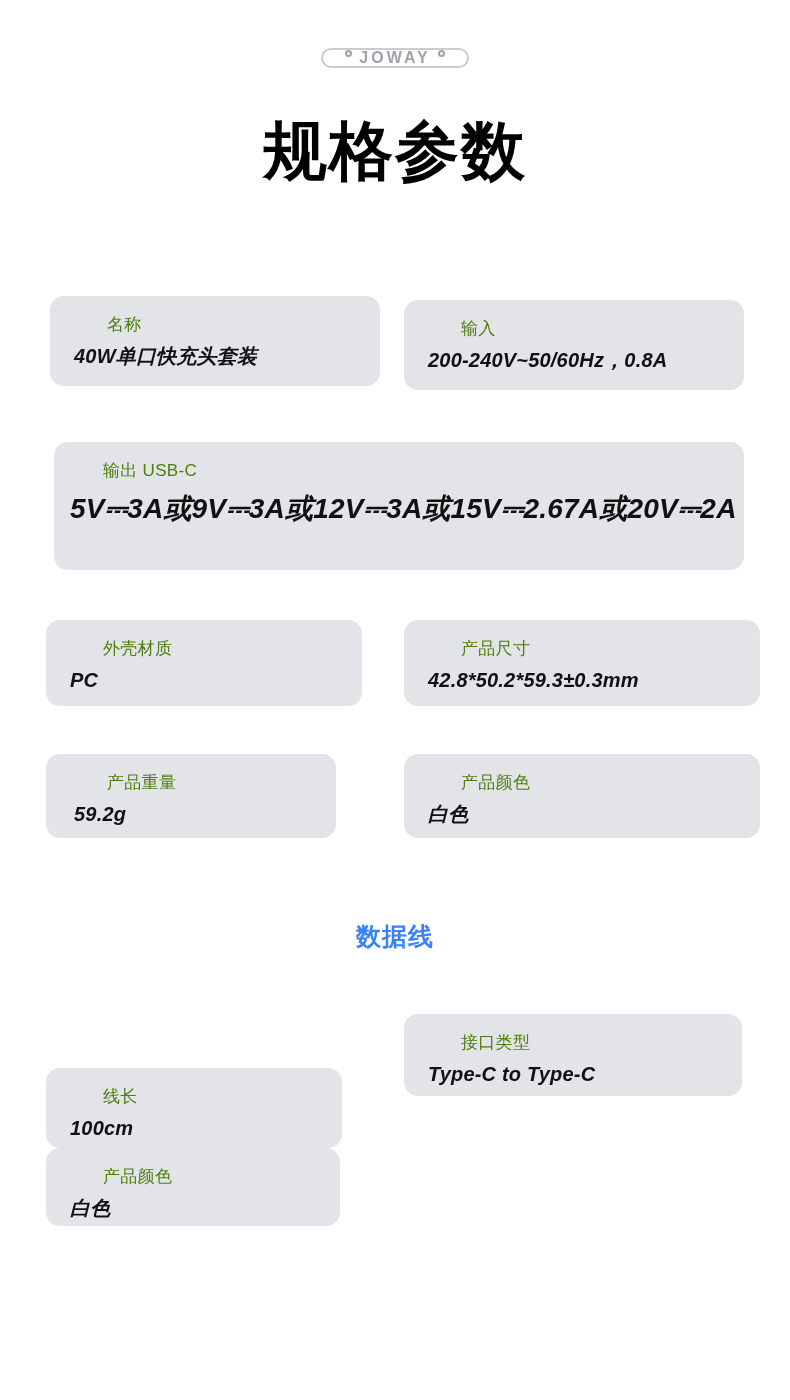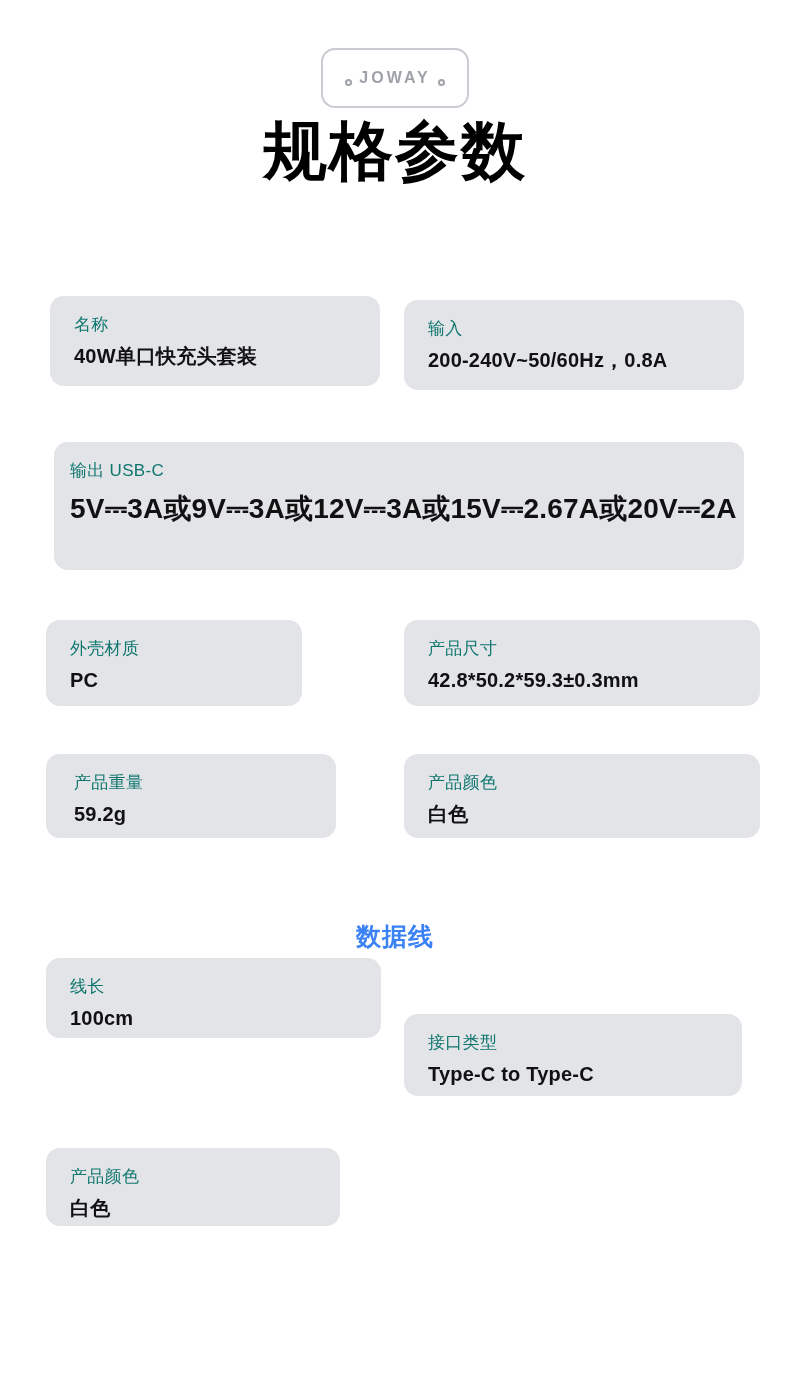--- a/index.html
+++ b/index.html
@@ -21,23 +21,23 @@
     position: absolute;
     top: 48px;
     left: 0;
     width: 100%;
     display: flex;
     justify-content: center;
   }
   .logo-pill {
     border: 2px solid #c9ccd1;
     border-radius: 14px;
-    padding: 20px 22px;
+    padding: 0 22px;
     display: flex;
-    align-items: flex-end;
+    align-items: flex-start;
     gap: 7px;
     background: #ffffff;
   }
   .logo-text {
     font-size: 16px;
     font-weight: bold;
     letter-spacing: 3px;
     color: #9fa3a9;
     line-height: 1;
   }
@@ -66,43 +66,45 @@
   .card {
     position: absolute;
     background: #e2e4e8;
     border-radius: 14px;
     box-sizing: border-box;
     padding: 18px 24px 16px 24px;
   }
   .card-label {
     font-size: 17px;
     font-weight: normal;
-    color: #0f766e;
+    color: #4d7c0f;
     line-height: 1.3;
     margin-bottom: 7px;
     letter-spacing: 0.3px;
+    margin-left: 33px;
   }
   .card-value {
     font-size: 20px;
     font-weight: bold;
     color: #111111;
     line-height: 1.35;
     letter-spacing: 0.2px;
     white-space: nowrap;
+    font-style: italic;
   }
 
   
   #card-name      { left: 50px;  top: 296px; width: 330px;  height: 90px; }
   #card-input     { left: 404px; top: 300px; width: 340px;  height: 90px; }
   #card-output    { left: 54px;  top: 442px; width: 690px;  height: 128px; padding-top: 18px; padding-left: 16px; }
-  #card-shell     { left: 46px;  top: 620px; width: 256px;  height: 86px; }
+  #card-shell     { left: 46px;  top: 620px; width: 316px;  height: 86px; }
   #card-size      { left: 404px; top: 620px; width: 356px;  height: 86px; }
   #card-weight    { left: 46px;  top: 754px; width: 290px;  height: 84px; padding-left: 28px; }
   #card-color     { left: 404px; top: 754px; width: 356px;  height: 84px; }
-  #card-length    { left: 46px;  top: 958px; width: 335px; height: 80px; }
+  #card-length    { left: 46px;  top: 1068px; width: 296px; height: 80px; }
   #card-iftype    { left: 404px; top: 1014px; width: 338px; height: 82px; }
   #card-cablecolor{ left: 46px;  top: 1148px; width: 294px; height: 78px; }
 
   #card-output .card-label { margin-bottom: 6px; }
   #card-output .card-value { font-size: 28px; line-height: 1.5; }
 
   
   .section-heading {
     position: absolute;
     left: 0;

